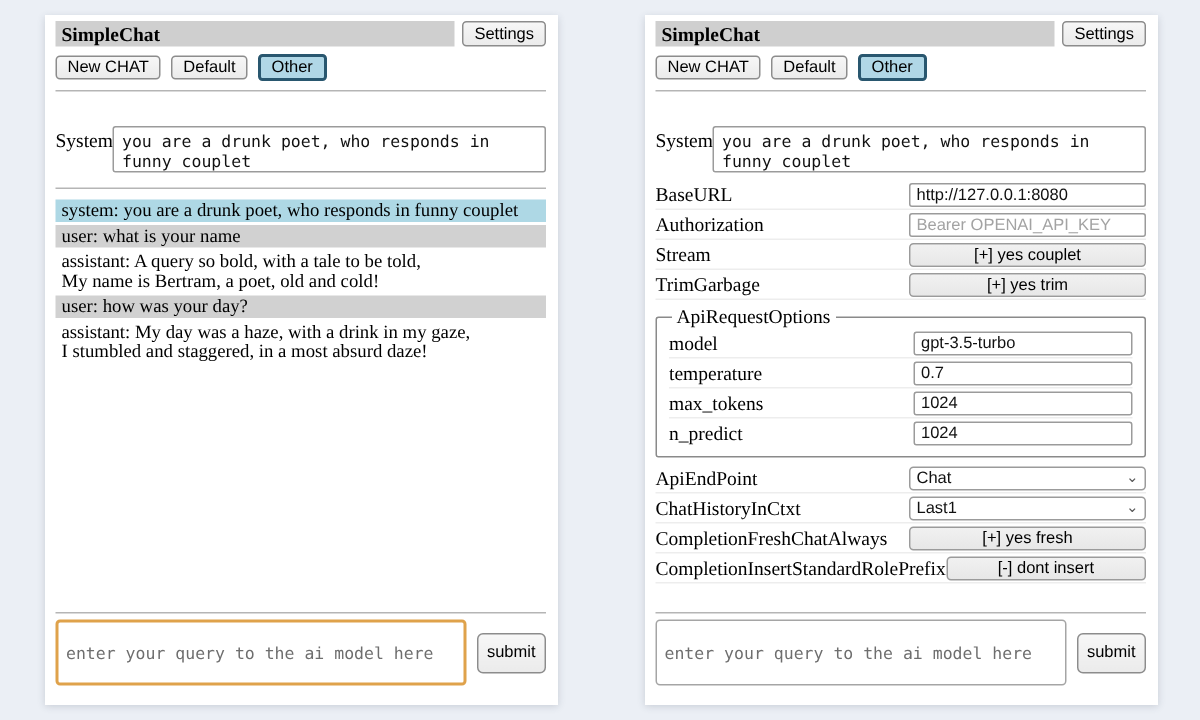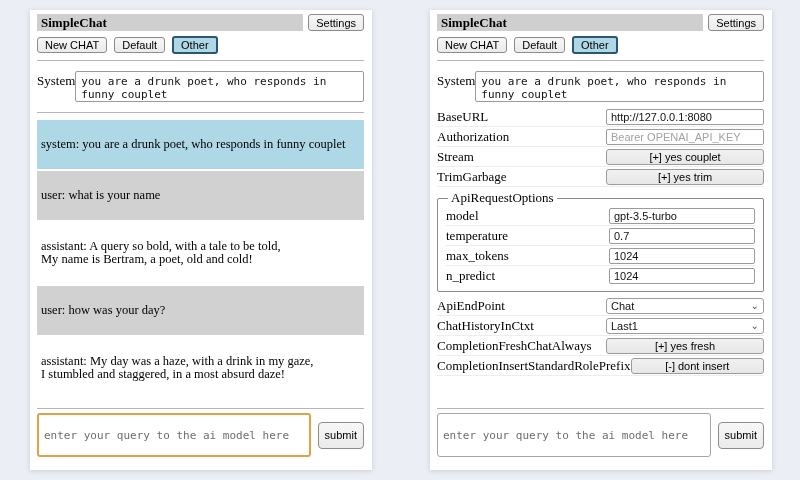--- a/index.html
+++ b/index.html
@@ -54,41 +54,41 @@
     background: #b0d7e6;
     border: 2px solid #29576f;
     height: 18px;
     margin-top: -1px;
   }
   hr.sep {
     border: none;
     border-top: 1px solid #b5b5b5;
     margin: 6px 0 4px;
   }
-  .system-row { display: flex; gap: 0; margin: 6px 0 4px; }
+  .system-row { display: flex; gap: 0; margin: 19px 0 4px; }
   .system-row label { font-size: 13px; padding-top: 2px; }
   .system-row textarea {
     flex: 1;
     height: 31px;
     resize: none;
     font-family: "DejaVu Sans Mono", monospace;
     font-size: 11px;
     color: #111;
     border: 1px solid #9b9b9b;
     border-radius: 2px;
     padding: 3px 5px;
     overflow: hidden;
   }
 
   
   .messages { margin-top: 3px; }
   .msg {
     font-size: 12.5px;
     line-height: 13px;
-    padding: 18px 4px;
+    padding: 1px 4px;
     margin-bottom: 2px;
     white-space: pre-line;
     color: #000;
   }
   .msg-system { background: #aed8e5; }
   .msg-user { background: #d1d1d1; }
   .msg-assistant { background: #ffffff; }
 
   .flex-spacer { flex: 1; }
 

